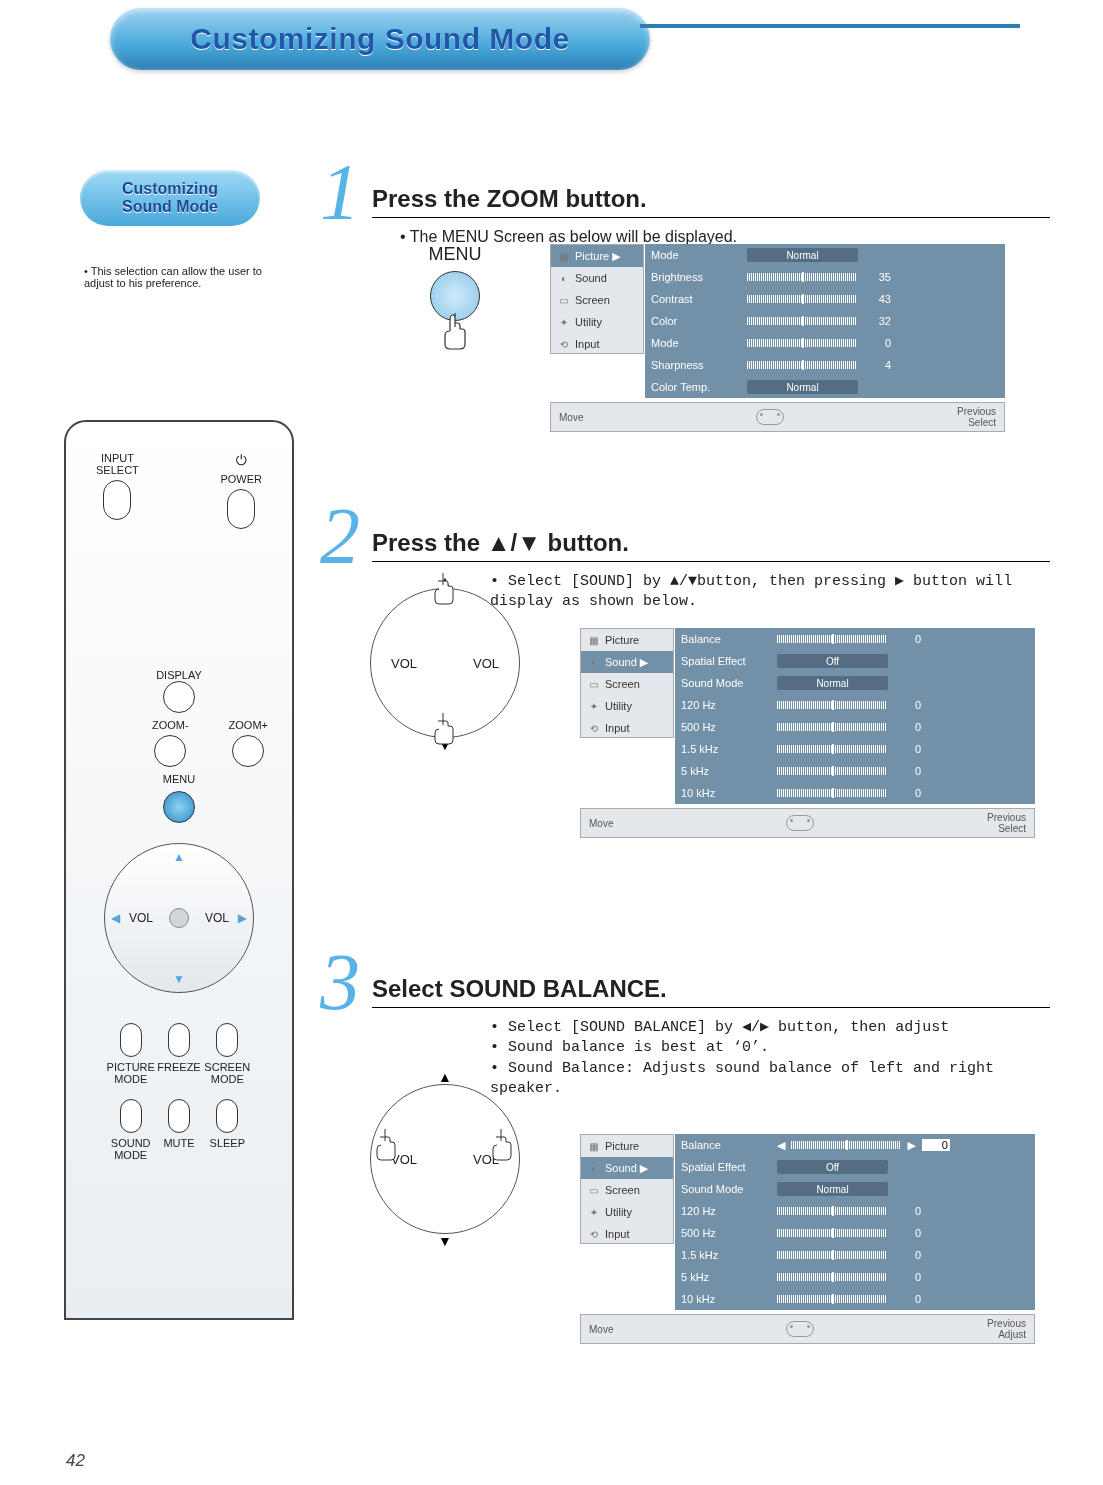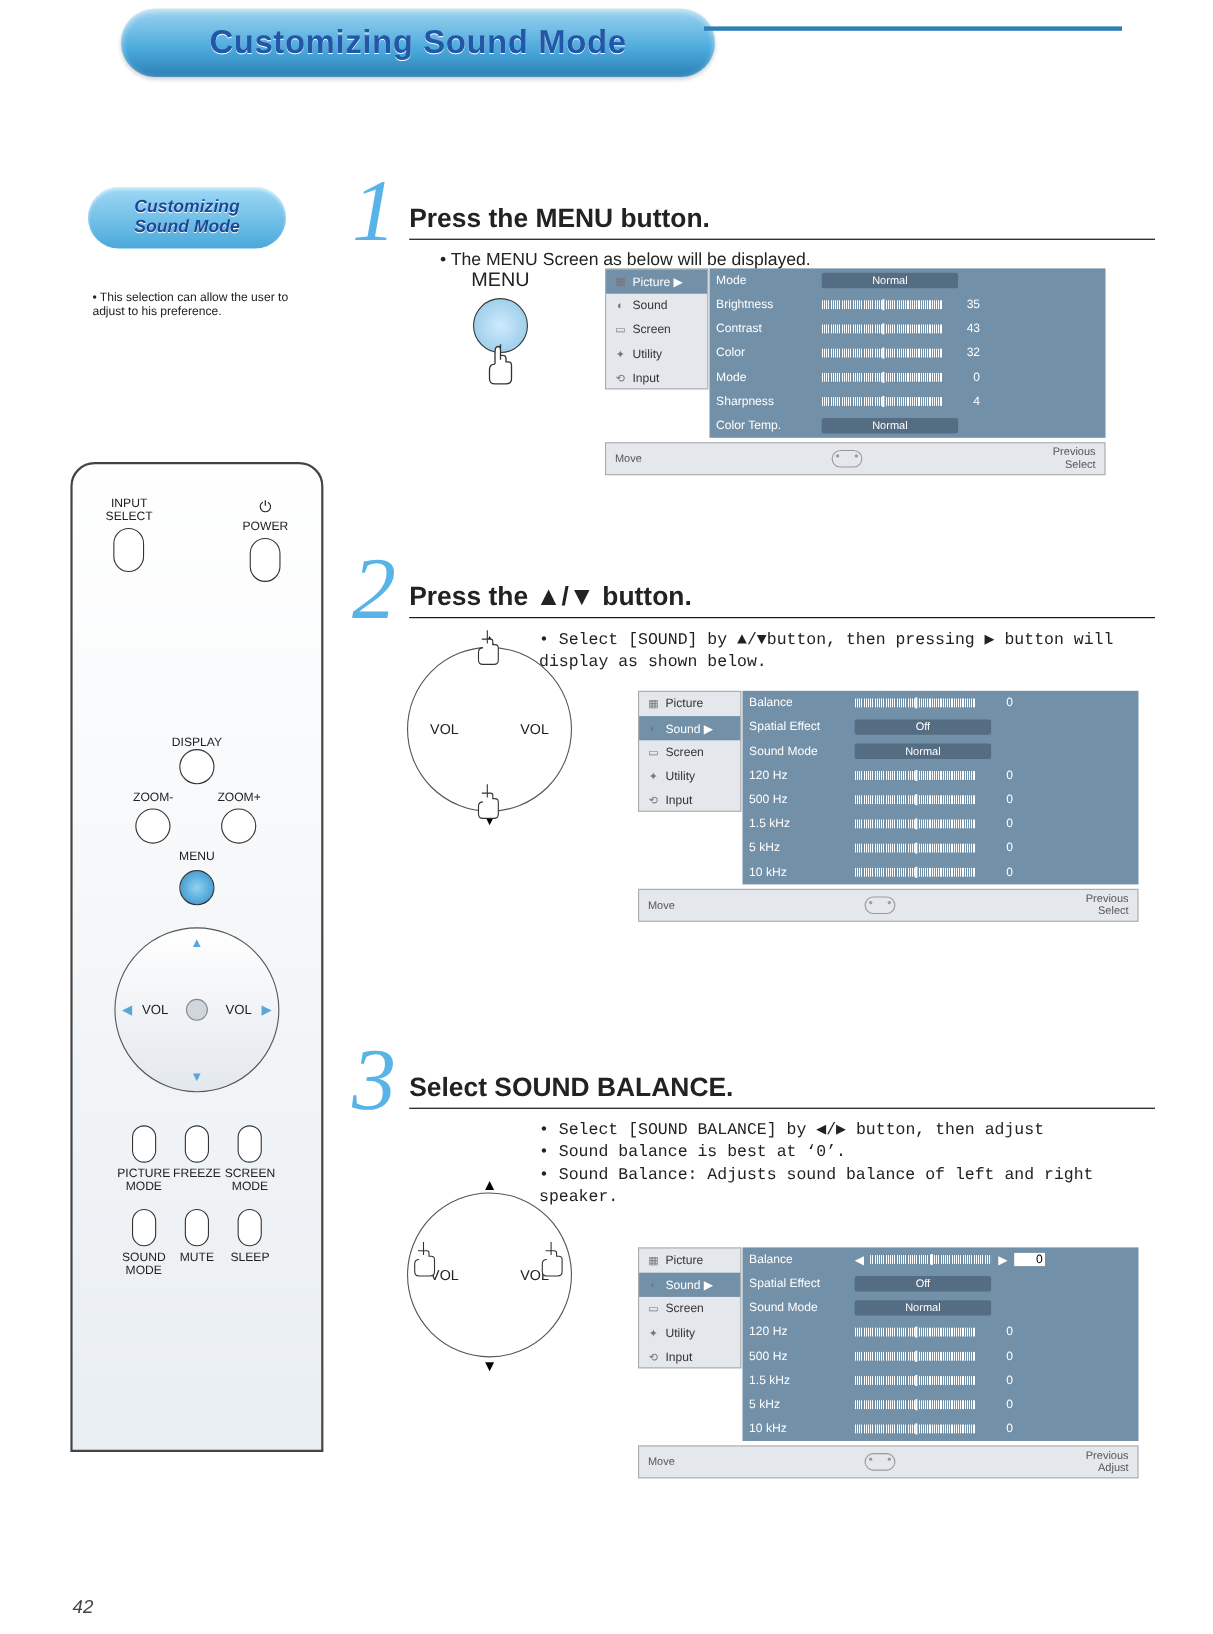--- a/index.html
+++ b/index.html
@@ -8,34 +8,34 @@
 
   
   .title-wrap { position: absolute; left: 110px; top: 8px; width: 540px; height: 62px; }
   .title-pill { background: linear-gradient(#9dd3f0, #4aa9db 60%, #2c7fb5); border-radius: 31px; height: 62px; display: flex; align-items: center; justify-content: center; box-shadow: inset 0 2px 6px rgba(255,255,255,.6), 0 2px 4px rgba(0,0,0,.2); }
   .title-pill span { font-size: 30px; font-weight: bold; color: #2057a8; text-shadow: 0 1px 0 #fff; letter-spacing: .5px; }
   .title-tail { position: absolute; left: 640px; top: 24px; width: 380px; height: 4px; background: #2c7fb5; }
 
   
   .chapter { position: absolute; left: 80px; top: 170px; width: 200px; height: 78px; }
   .chapter-pill { width: 180px; height: 56px; border-radius: 28px; background: linear-gradient(#9fd9f5, #4aa9db); display: flex; align-items: center; justify-content: center; flex-direction: column; box-shadow: inset 0 2px 3px rgba(255,255,255,.6); }
-  .chapter-pill span { font-size: 16px; font-weight: bold; color: #1a4896; font-style: italic; text-shadow: 0 1px 0 #fff; line-height: 1.1; }
+  .chapter-pill span { font-size: 16px; font-weight: bold; color: #1a4896; text-shadow: 0 1px 0 #fff; line-height: 1.1; }
   .chapter-desc { position: absolute; left: 84px; top: 265px; width: 180px; font-size: 11px; color: #222; }
 
   
   .remote { position: absolute; left: 64px; top: 420px; width: 230px; height: 900px; border: 2px solid #444; border-radius: 22px 22px 0 0; background: linear-gradient(#fff, #e9eef2); padding: 30px 14px 10px; }
   .rbtn { width: 28px; height: 40px; border: 1.5px solid #333; border-radius: 14px; background: #fff; display: inline-block; }
   .rbtn.round { width: 32px; height: 32px; border-radius: 50%; }
   .rlbl { font-size: 11px; text-align: center; color: #222; }
   .top-row { display: flex; justify-content: space-between; padding: 0 16px; }
   .top-col { display: flex; flex-direction: column; align-items: center; gap: 4px; }
   .power-icon { font-size: 14px; }
   .mid { margin-top: 140px; display: flex; flex-direction: column; align-items: center; }
   .display-row, .zoom-row { display: flex; gap: 40px; justify-content: center; align-items: flex-end; }
-  .zoom-row { width: 100%; justify-content: center; padding: 0 10px; margin-top: 6px; }
+  .zoom-row { width: 100%; justify-content: flex-end; padding: 0 10px; margin-top: 6px; }
   .menu-btn { width: 32px; height: 32px; border-radius: 50%; background: radial-gradient(#8fd2f0, #2c8bc9); border: 1.5px solid #333; margin-top: 6px; }
   .dpad { margin-top: 20px; width: 150px; height: 150px; border: 1.5px solid #555; border-radius: 50%; position: relative; background: linear-gradient(#fff, #e3e8ee); }
   .dpad .tri { position: absolute; font-size: 12px; color: #5aa6d6; }
   .dpad .tri.up { top: 6px; left: 50%; transform: translateX(-50%); }
   .dpad .tri.down { bottom: 6px; left: 50%; transform: translateX(-50%); }
   .dpad .tri.left { left: 6px; top: 50%; transform: translateY(-50%); }
   .dpad .tri.right { right: 6px; top: 50%; transform: translateY(-50%); }
   .dpad .vol { position: absolute; top: 50%; transform: translateY(-50%); font-size: 12px; }
   .dpad .vol.l { left: 24px; } .dpad .vol.r { right: 24px; }
   .dpad .center-dot { position: absolute; left: 50%; top: 50%; width: 20px; height: 20px; border-radius: 50%; background: #cfd6dc; border: 1px solid #888; transform: translate(-50%,-50%); }
@@ -68,21 +68,21 @@
   .osd .side { position: absolute; left: 0; top: 0; width: 94px; background: #e4e8ec; color: #333; border: 1px solid #aaa; }
   .osd .side .si { height: 22px; display: flex; align-items: center; gap: 4px; padding-left: 6px; }
   .osd .side .si .ic { width: 14px; height: 14px; display: inline-flex; align-items: center; justify-content: center; font-size: 10px; color: #777; }
   .osd .side .si.active { background: #7290a8; color: #fff; }
   .osd .main { position: absolute; left: 95px; top: 0; background: #7290a8; padding: 0; }
   .osd .row { height: 22px; display: flex; align-items: center; padding: 0 6px; gap: 6px; }
   .osd .row .lbl { width: 90px; color: #fff; font-size: 11px; }
   .osd .row .bar { flex: 0 0 110px; height: 8px; background: repeating-linear-gradient(90deg, #fff 0 1px, transparent 1px 2px); position: relative; }
   .osd .row .bar::after { content:""; position:absolute; left:50%; top:-1px; width:2px; height:10px; background:#fff; }
   .osd .row .val { width: 28px; text-align: right; color: #fff; font-size: 11px; }
-  .osd .row .pill { width: 124px; height: 14px; background: #556d82; border-radius: 2px; display: flex; align-items: center; justify-content: center; font-size: 10px; }
+  .osd .row .pill { width: 111px; height: 14px; background: #556d82; border-radius: 2px; display: flex; align-items: center; justify-content: center; font-size: 10px; }
   .osd .footer { position: absolute; background: #e4e8ec; color: #555; height: 30px; display: flex; align-items: center; justify-content: space-between; padding: 0 8px; font-size: 10px; border: 1px solid #aaa; }
   .osd .footer .mid-icon { width: 28px; height: 16px; border: 1px solid #999; border-radius: 8px; position: relative; }
   .osd .footer .mid-icon::before, .osd .footer .mid-icon::after { content:""; position:absolute; top:3px; width:3px; height:3px; background:#999; border-radius:50%; }
   .osd .footer .mid-icon::before { left:3px; } .osd .footer .mid-icon::after { right:3px; }
   .osd .footer .right { text-align: right; line-height: 1.1; }
 
   .pagenum { position: absolute; left: 66px; bottom: 14px; font-size: 17px; color: #444; font-style: italic; }
 </style>
 </head>
 <body>
@@ -172,21 +172,21 @@
             <div class="small-oval"></div>
             <div class="rlbl">SLEEP</div>
           </div>
       </div>
     </div>
   </div>
 
   <div class="step step1">
     <div class="step-head">
       <div class="stepnum">1</div>
-      <div class="step-title">Press the MENU button.</div>
+      <div class="step-title">Press the ZOOM button.</div>
     </div>
     <div class="step-desc">• <span>The MENU Screen as below will be displayed.</span></div>
 
     <div style="position:absolute; left:70px; top:80px; width:130px; text-align:center;">
       <div class="menu-label">MENU</div>
       <div style="width:50px;height:50px;border:1.5px solid #333;border-radius:50%;margin:0 auto;background:radial-gradient(#cfeafc,#8cc5e6);"></div>
       <svg class="finger-svg" style="margin-top:-10px" viewBox="0 0 30 40">
           <path d="M15 2 v14 M10 20 q-5 0 -5 5 v8 q0 5 5 5 h10 q5 0 5-5 v-12 q0-3-3-3 h-2 v-3 q0-3-3-3 h-2 v-6 q0-2-2.5-2 T10 10 v10" fill="#fff" stroke="#333" stroke-width="1.2"></path>
         </svg>
     </div>

